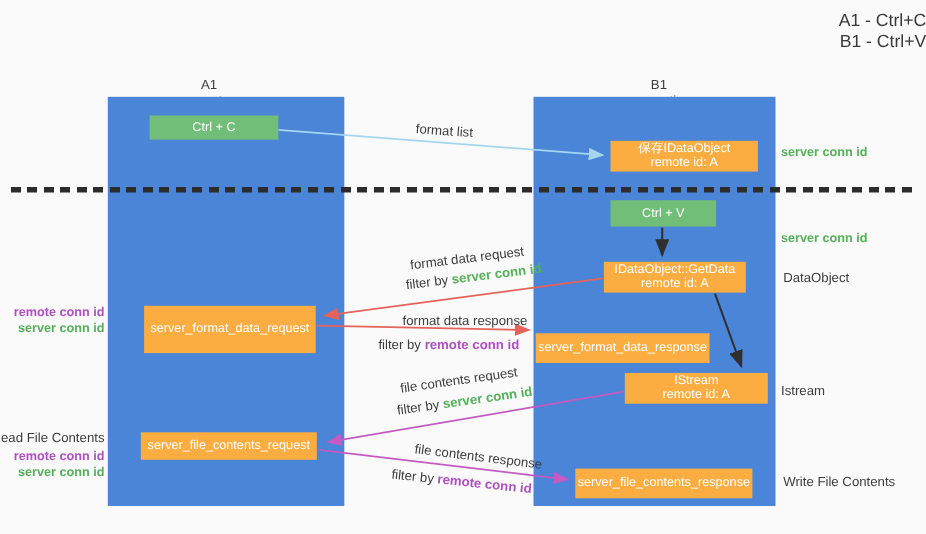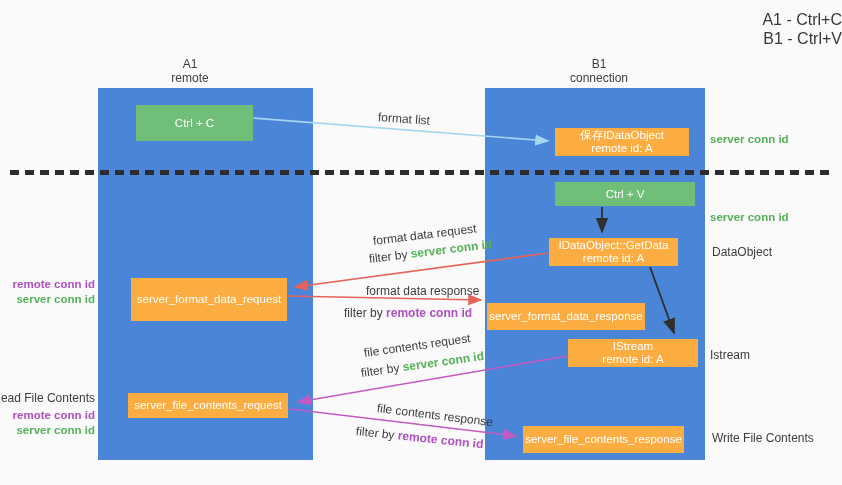--- a/index.html
+++ b/index.html
@@ -12,21 +12,21 @@
     color:#3d3d3d;
   }
   .canvas{position:absolute;left:0;top:0;width:842px;height:485px;}
 
   .title{
     position:absolute;left:0;top:10px;width:842px;
     text-align:right;font-size:16px;line-height:19px;color:#383838;
   }
   .col-header{
     position:absolute;width:120px;text-align:center;
-    font-size:12px;line-height:14px;color:#3d3d3d;
+    font-size:12px;line-height:14px;color:#3d3d3d;margin-top:13px;
   }
   .column{
     position:absolute;top:88px;height:372px;background:#4a85d8;
   }
   .divider{
     position:absolute;left:10px;top:170px;width:820px;height:5px;
     background:repeating-linear-gradient(90deg,#2c2c2c 0 9px,transparent 9px 15px);
   }
   .box{
     position:absolute;display:flex;align-items:center;justify-content:center;
@@ -86,32 +86,32 @@
     </defs>
     <line x1="253" y1="118" x2="548" y2="141" stroke="#a5d6f0" stroke-width="1.6" marker-end="url(#m-blue)"></line>
     <line x1="602" y1="207" x2="602" y2="232" stroke="#2f2f2f" stroke-width="1.8" marker-end="url(#m-blk)"></line>
     <line x1="548" y1="253" x2="295" y2="287" stroke="#e5635b" stroke-width="1.6" marker-end="url(#m-red)"></line>
     <line x1="288" y1="296" x2="481" y2="300" stroke="#e5635b" stroke-width="1.6" marker-end="url(#m-red)"></line>
     <line x1="650" y1="267" x2="674" y2="333" stroke="#2f2f2f" stroke-width="1.8" marker-end="url(#m-blk)"></line>
     <line x1="567" y1="356" x2="298" y2="402" stroke="#c35bc3" stroke-width="1.6" marker-end="url(#m-mag)"></line>
     <line x1="290" y1="409" x2="516" y2="436" stroke="#c35bc3" stroke-width="1.6" marker-end="url(#m-mag)"></line>
   </svg>
 
-  <div class="box green" style="left:136px;top:105px;width:117px;height:36px;">
+  <div class="box green" style="left:136px;top:105px;width:117px;height:22px;">
     <span>Ctrl + C</span>
   </div>
 
   <div class="box orange" style="left:555px;top:128px;width:134px;height:28px;">
     <div>
       <div>保存IDataObject</div>
       <div>remote id: A</div>
     </div>
   </div>
 
-  <div class="box green" style="left:555px;top:182px;width:140px;height:24px;">
+  <div class="box green" style="left:555px;top:182px;width:96px;height:24px;">
     <span>Ctrl + V</span>
   </div>
 
   <div class="box orange" style="left:549px;top:238px;width:129px;height:28px;">
     <div>
       <div>IDataObject::GetData</div>
       <div>remote id: A</div>
     </div>
   </div>
 

